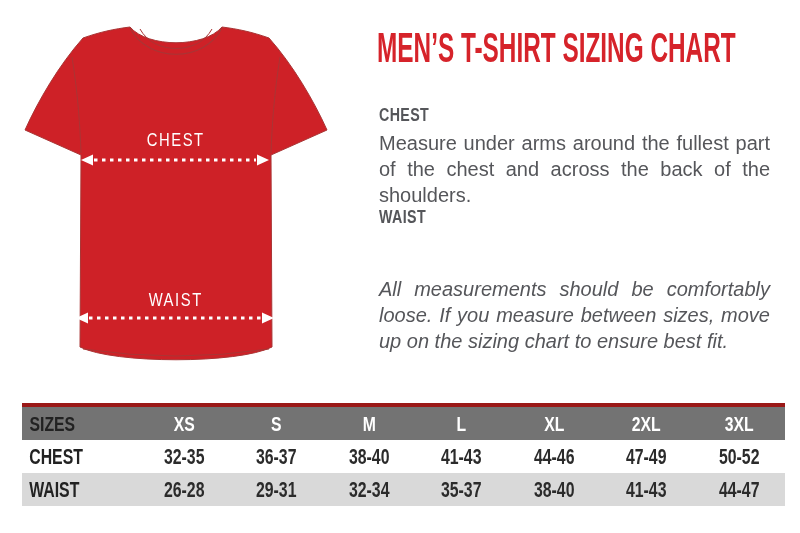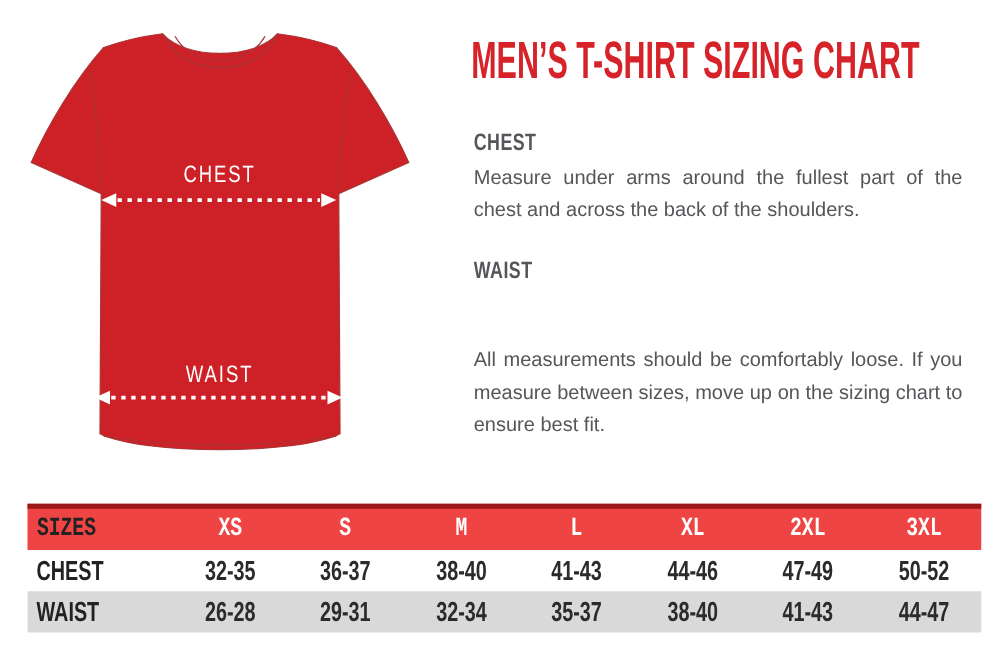--- a/index.html
+++ b/index.html
@@ -13,29 +13,29 @@
   .measure-label { font-family: "Liberation Sans", sans-serif; font-size: 19px;
     fill: #ffffff; letter-spacing: 2px; }
 
   
   .page-title { position: absolute; left: 377px; top: 24px; color: #d6232a;
     font-size: 42px; font-weight: bold; white-space: nowrap; letter-spacing: 0px;
     transform: scaleX(0.58); transform-origin: left top; }
   .section { position: absolute; left: 379px; width: 391px; color: #55565a; }
   .section-chest { top: 104px; }
   .section-waist { top: 206px; }
-  .section-note  { top: 276px; }
+  .section-note  { top: 276px; font-style: italic; }
   .section h2 { font-size: 19px; font-weight: bold; letter-spacing: 0.5px;
     transform: scaleX(0.75); transform-origin: left top; margin-bottom: 4px; }
-  .section p { font-size: 16px; line-height: 26px; text-align: justify; }
+  .section p { font-size: 20px; line-height: 26px; text-align: justify; }
 
   
   .size-table { position: absolute; left: 22px; top: 403px; width: 763px; }
   .t-header { display: grid; grid-template-columns: 116px repeat(7, 1fr);
-    background: #ef4444; border-top: 4px solid #9a1817; height: 37px; align-items: center; font-family: Liberation Mono, monospace; }
+    background: #737373; border-top: 4px solid #9a1817; height: 37px; align-items: center; }
   .t-row { display: grid; grid-template-columns: 116px repeat(7, 1fr);
     height: 33px; align-items: center; background: #ffffff; }
   .t-row.alt { background: #d9d9d9; }
   .cell { text-align: center; font-weight: bold; font-size: 22px; color: #2b2b2b;
     transform: scaleX(0.72); transform-origin: center; white-space: nowrap; }
   .hcell { color: #ffffff; font-size: 21px; transform: scaleX(0.75); }
   .cell.label { text-align: left; padding-left: 10px; transform-origin: left center;
     color: #222222; }
 </style>
 </head>

